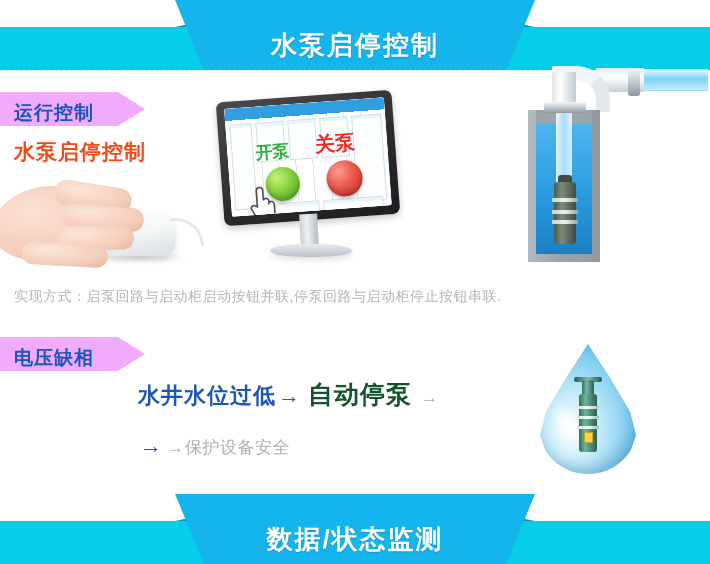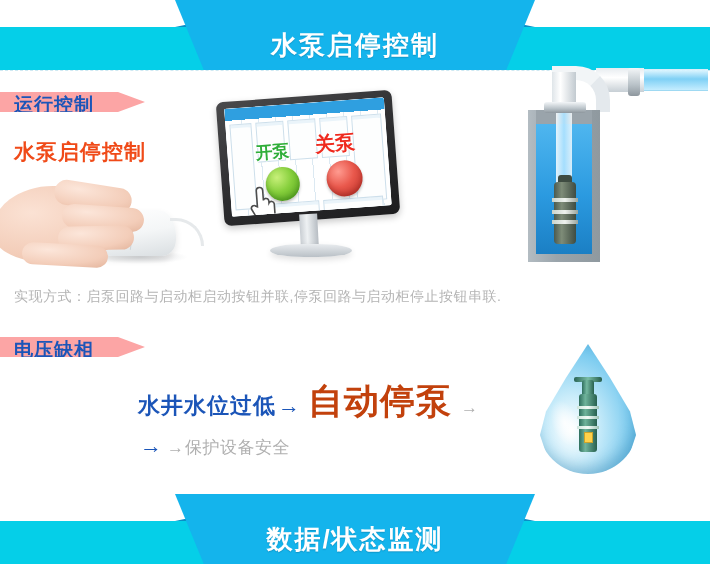--- a/index.html
+++ b/index.html
@@ -52,24 +52,24 @@
   #ribbon-bottom { top: 494px; }
   #ribbon-bottom .barstrip { top: 27px; }
   #ribbon-bottom .wing { top: 0; }
   #ribbon-bottom .wing.left  { clip-path: polygon(0 100%, 100% 0, 100% 100%); }
   #ribbon-bottom .wing.right { clip-path: polygon(0 0, 100% 100%, 0 100%); }
   #ribbon-bottom .plate { top: 0; clip-path: polygon(0 0, 100% 0, 92% 100%, 8% 100%); }
   #ribbon-bottom .plate-label { top: 0; }
 
   
   .tag {
-    position: absolute; height: 20px; width: 145px;
-    background: #fca5a5;
+    position: absolute; height: 34px; width: 145px;
+    background: #f0abfc;
     clip-path: polygon(0 0, 118px 0, 145px 50%, 118px 100%, 0 100%);
-    display: flex; align-items: flex-start;
+    display: flex; align-items: flex-end;
   }
   .tag span {
     color: #1b55b8; font-size: 19px; font-weight: bold;
     padding-left: 14px; letter-spacing: 1px;
   }
   #tag-run  { left: 0; top: 92px; }
   #tag-prot { left: 0; top: 337px; }
 
   
   #remote-manual {
@@ -82,21 +82,21 @@
     position: absolute; left: 14px; top: 288px;
     color: #b4b4b4; font-size: 14px; letter-spacing: .5px; white-space: nowrap;
   }
 
   
   .rule { position: absolute; display: flex; align-items: baseline; white-space: nowrap; }
   #rule-1 { left: 138px; top: 378px; }
   #rule-2 { left: 138px; top: 433px; }
   .rule .cond  { color: #1b55b8; font-size: 22px; font-weight: bold; letter-spacing: 1px; }
   .rule .arrow1 { color: #1b55b8; font-size: 22px; font-weight: bold; padding: 0 2px; }
-  .rule .act   { color: #c2410c; font-size: 35px; font-weight: bold; letter-spacing: 1px; padding: 0 6px; }
+  .rule .act   { color: #14532d; font-size: 25px; font-weight: bold; letter-spacing: 1px; padding: 0 6px; }
   .rule .arrow2 { color: #b0b0b0; font-size: 17px; padding: 0 1px 0 3px; }
   .rule .note  { color: #b0b0b0; font-size: 17px; letter-spacing: .5px; }
 
   
   #monitor { position: absolute; left: 208px; top: 96px; width: 195px; height: 172px; }
   .mon-bezel {
     position: absolute; left: 12px; top: 0; width: 176px; height: 124px;
     background: linear-gradient(160deg,#4a4a4c 0%, #2c2c2e 55%, #1d1d1f 100%);
     border-radius: 7px;
     transform: rotate(-4.2deg);

